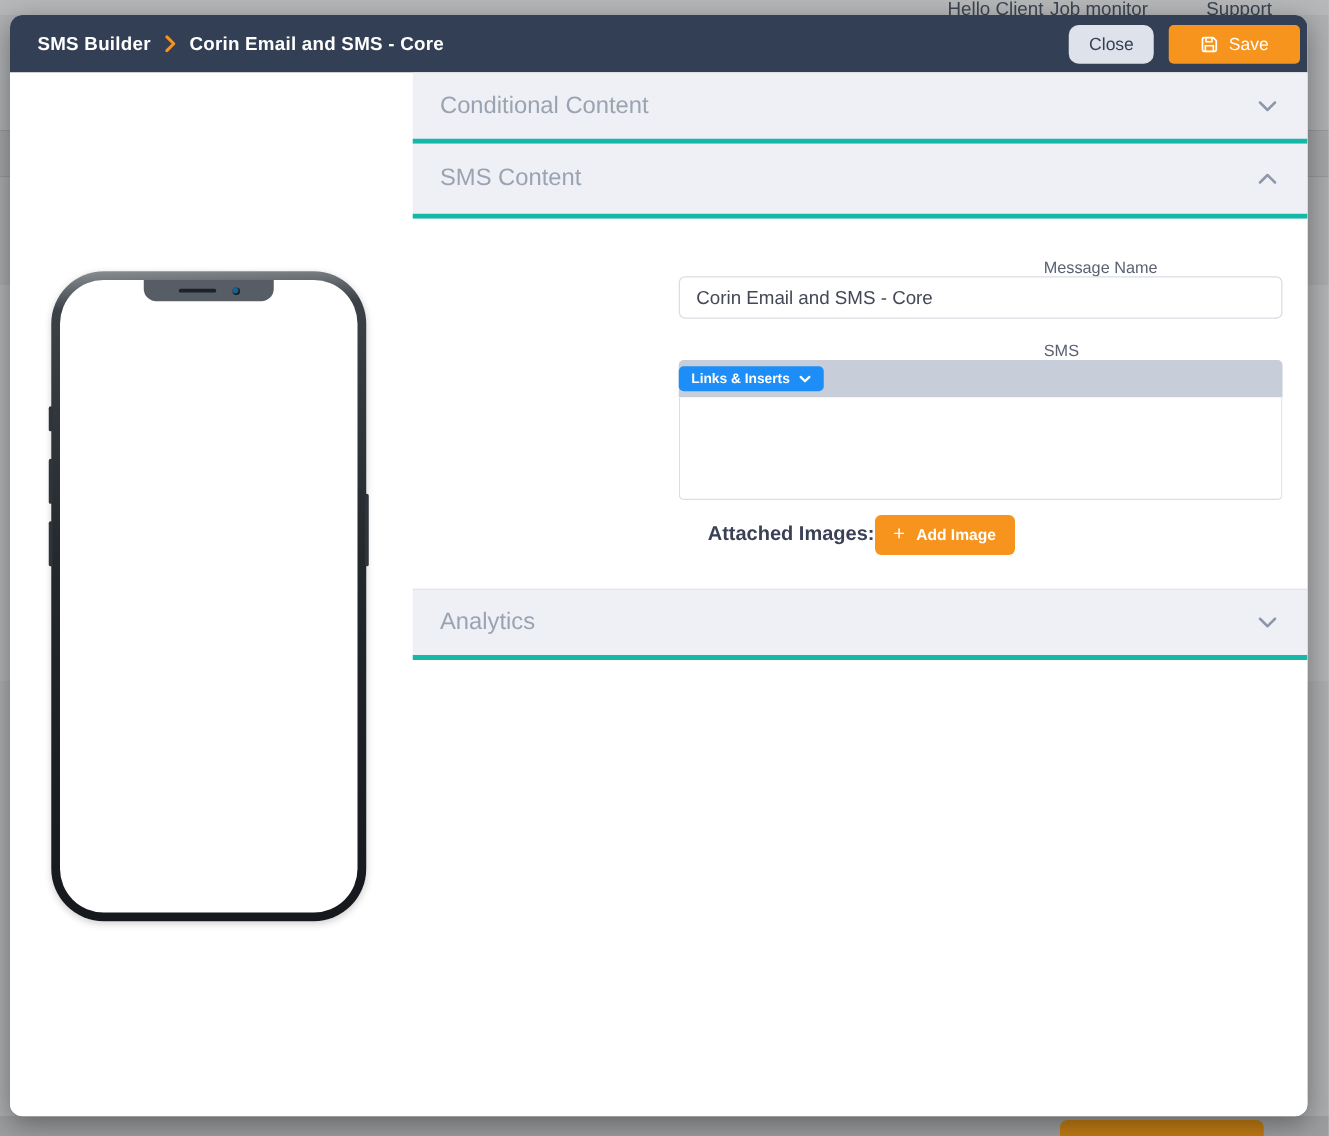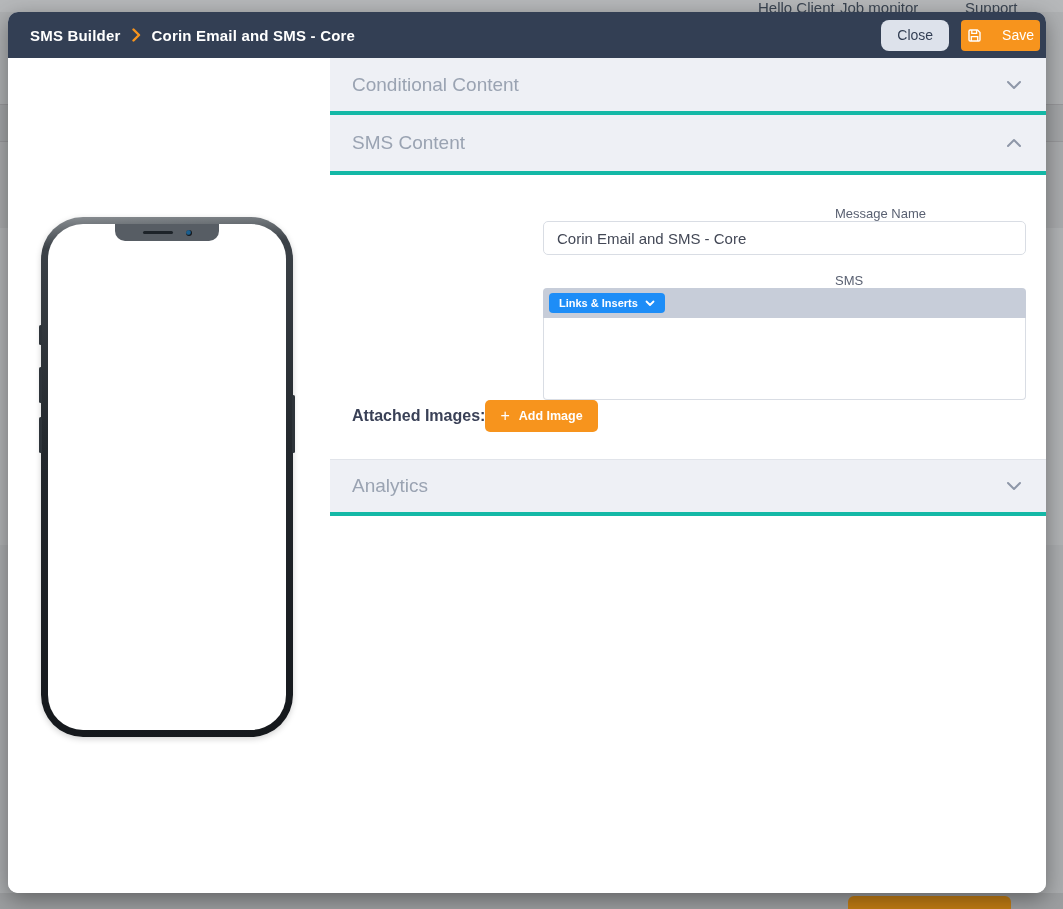--- a/index.html
+++ b/index.html
@@ -48,23 +48,23 @@
   }
   .breadcrumb { display:flex; align-items:center; gap:11px; flex:1; }
   .crumb { color:#ffffff; font-size:15px; font-weight:bold; letter-spacing:.2px; }
   .crumb-sep { display:flex; align-items:center; }
   .btn-close {
     height:31px; padding:0 16px; background:#dde2eb; color:#333f54;
     border:none; border-radius:8px; font-size:14px; font-family:inherit; cursor:pointer;
     margin-right:12px;
   }
   .btn-save {
-    height:31px; padding:0 6px; background:#f7941d; color:#ffffff;
+    height:31px; padding:0 25px; background:#f7941d; color:#ffffff;
     border:none; border-radius:4px; font-size:14px; font-family:inherit; cursor:pointer;
-    display:flex; align-items:center; gap:20px;
+    display:flex; align-items:center; gap:8px;
   }
 
   .modal-body { display:flex; height:835px; }
 
   
   .preview-pane { width:322px; background:#ffffff; position:relative; flex:none; }
   .phone {
     position:absolute; left:33px; top:159px; width:252px; height:520px;
     border-radius:42px;
     background:linear-gradient(178deg,#8a8f93 0%,#3b4147 6%,#23282d 45%,#15181c 100%);
@@ -101,33 +101,33 @@
   .form-row + .form-row { margin-top:9px; }
   .form-label { width:191px; padding-top:9px; font-size:13px; color:#5a6172; }
   .text-input {
     width:483px; height:34px; border:1px solid #d9dde4; border-radius:5px;
     font-size:15px; color:#434856; padding:0 13px; font-family:inherit; background:#fff;
     outline:none;
   }
   .sms-editor { width:483px; }
   .sms-toolbar {
     height:30px; background:#c7cdd9; border-radius:4px 4px 0 0;
-    display:flex; align-items:center; padding-left:6px;
+    display:flex; align-items:center; 
   }
   .btn-links {
     height:20px; padding:0 10px; background:#1d8df7; color:#ffffff;
     border:none; border-radius:4px; font-size:11px; font-weight:bold; font-family:inherit;
     display:flex; align-items:center; gap:7px; cursor:pointer;
   }
   .sms-textarea {
     display:block; width:100%; height:82px; border:1px solid #d9dde4; border-top:none;
     border-radius:0 0 4px 4px; resize:none; font-family:inherit; font-size:14px;
     padding:8px 12px; outline:none; color:#434856;
   }
-  .attach-row { display:flex; align-items:center; justify-content:flex-start; }
+  .attach-row { display:flex; align-items:center; justify-content:center; margin-top:12px; }
   .attach-label { font-size:16px; font-weight:bold; color:#3a4157; }
   .btn-add-image {
     height:32px; padding:0 15px; background:#f7941d; color:#ffffff;
     border:none; border-radius:5px; font-family:inherit; cursor:pointer;
     display:flex; align-items:center; gap:9px;
   }
   .btn-add-image .plus { font-size:16px; font-weight:400; line-height:1; }
   .btn-add-image .lbl  { font-size:12.5px; font-weight:bold; }
 
   .chev { flex:none; }

